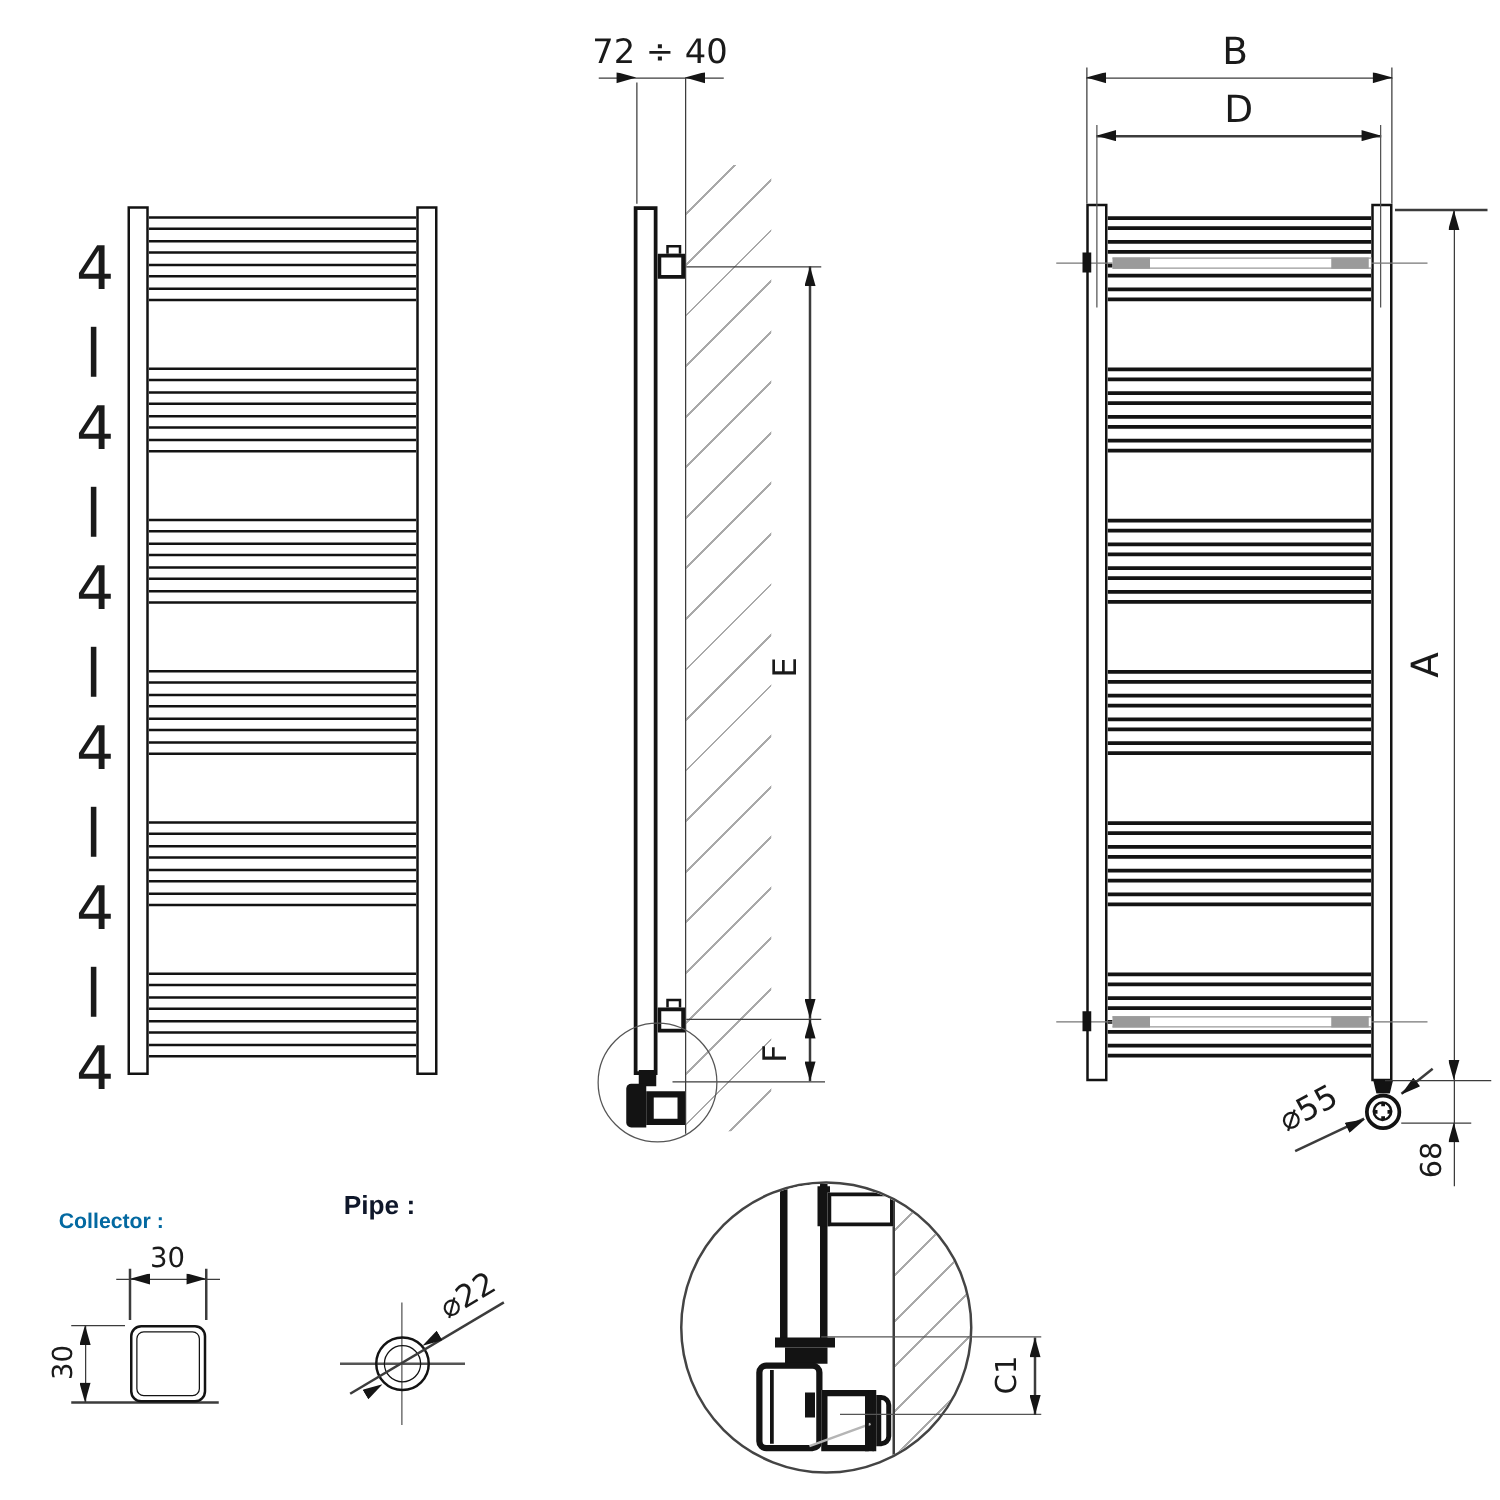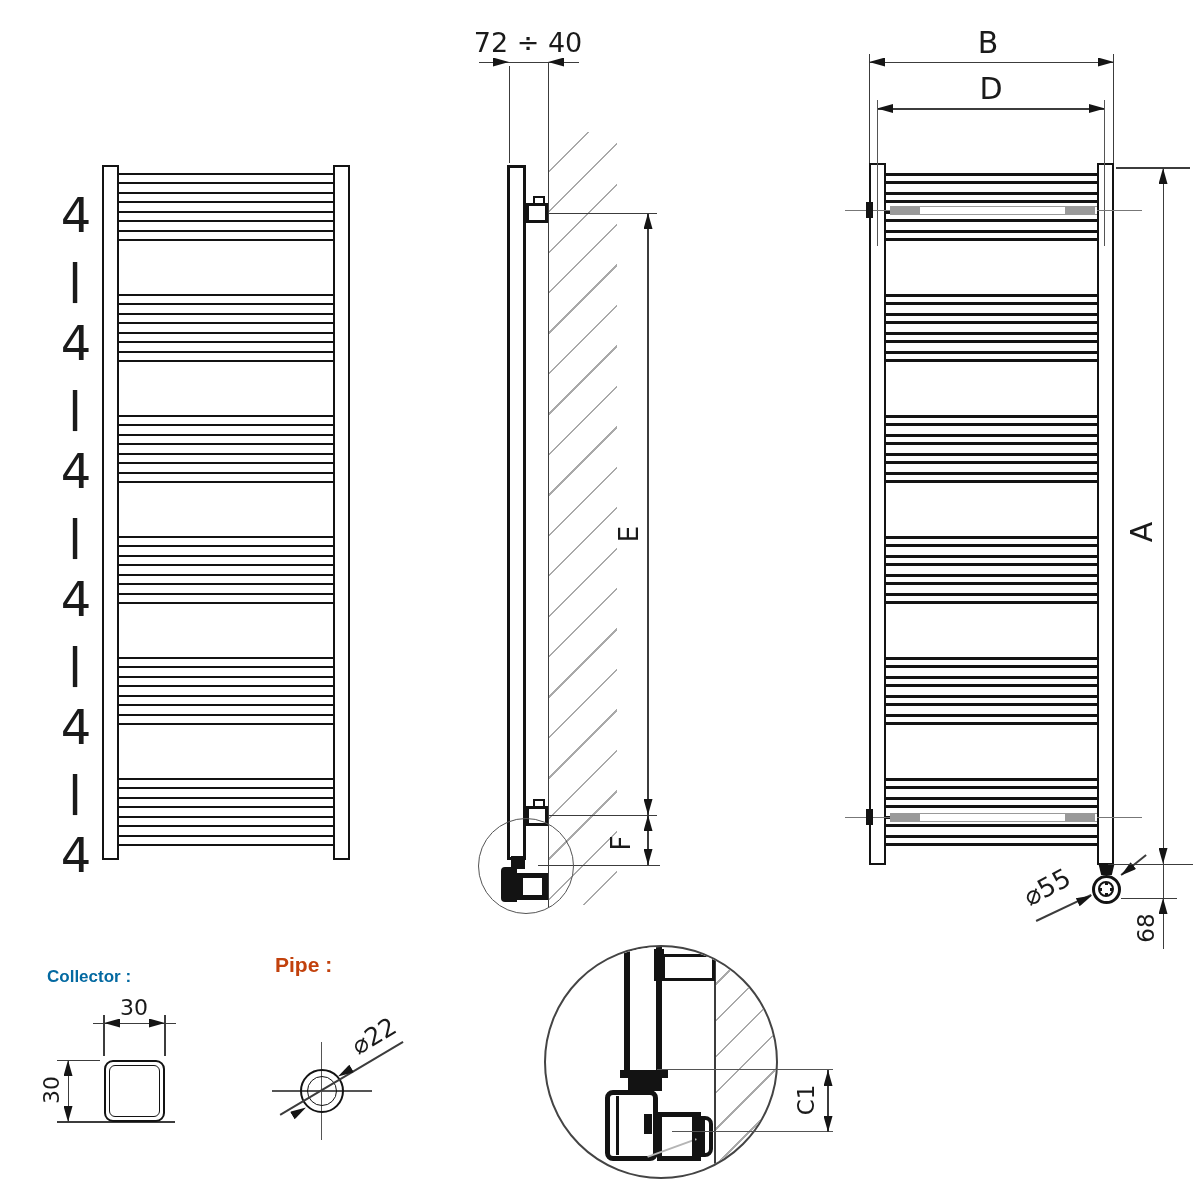--- a/index.html
+++ b/index.html
@@ -240,21 +240,21 @@
     <div class="hl" style="left:57px;top:1121px;width:118px;"></div>
     <div class="vl" style="left:67.5px;top:1060px;height:62px;"></div>
     <div class="ar ar-u" style="left:63.5px;top:1060px;"></div>
     <div class="ar ar-d" style="left:63.5px;top:1106px;"></div>
 
     <div class="abs" style="left:104px;top:1060px;width:61px;height:62px;border:2.2px solid #131313;border-radius:9px;box-sizing:border-box;background:#fff;"></div>
     <div class="abs" style="left:109px;top:1065px;width:51px;height:52px;border:1.6px solid #131313;border-radius:6px;box-sizing:border-box;background:#fff;"></div>
   </div>
 
   <div>
-    <span class="abs" style="left:275px;top:953px;font-size:21px;font-weight:bold;font-family:'Liberation Sans',sans-serif;color:#c2410c;">Pipe :</span>
+    <span class="abs" style="left:275px;top:953px;font-size:21px;font-weight:bold;font-family:'Liberation Sans',sans-serif;color:#0f172a;">Pipe :</span>
 
     <div class="vl" style="left:321.2px;top:1042px;height:98px;width:1.3px;background:#555;"></div>
     <div class="hl" style="left:272px;top:1090.3px;width:100px;height:1.3px;background:#555;"></div>
 
     <div class="circle" style="left:300px;top:1069px;width:44px;height:44px;border:2.2px solid #131313;background:transparent;"></div>
     <div class="circle" style="left:307px;top:1076px;width:30px;height:30px;border:1.7px solid #131313;background:transparent;"></div>
 
     <div class="hl" style="left:280px;top:1113.8px;width:143px;height:1.5px;transform:rotate(-30.7deg);transform-origin:left center;"></div>
     <div class="ar ar-r" style="left:290px;top:1102.5px;transform:rotate(-30.7deg);transform-origin:right center;"></div>
     <div class="ar ar-l" style="left:338px;top:1071.5px;transform:rotate(-30.7deg);transform-origin:left center;"></div>

